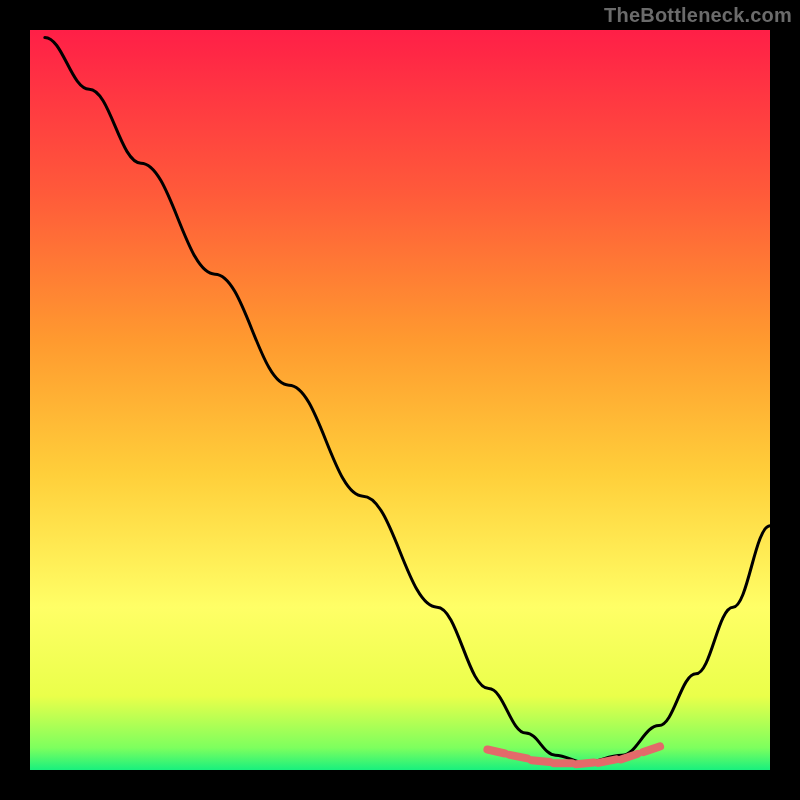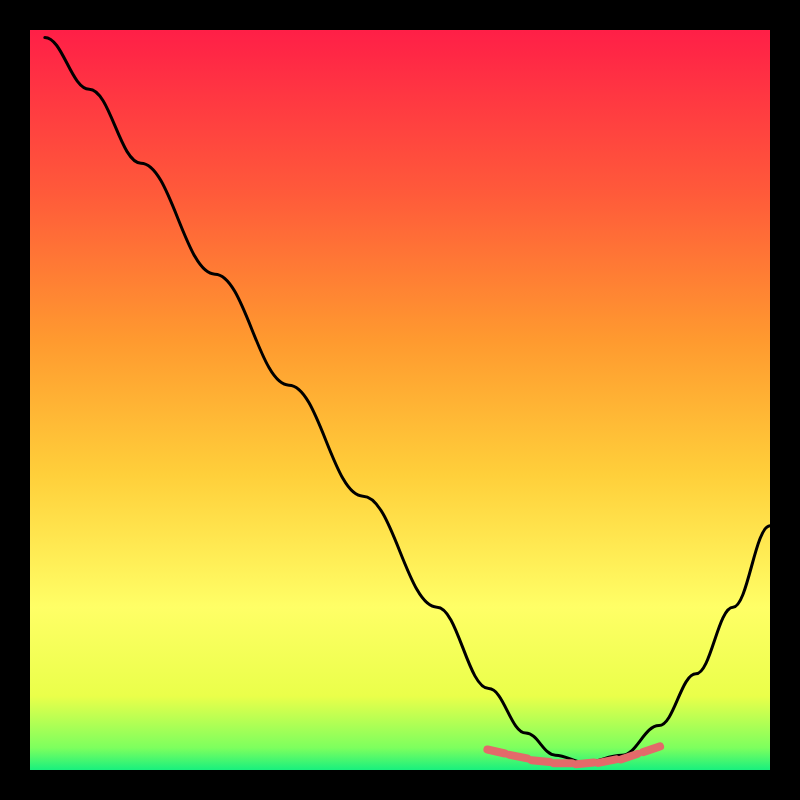--- a/index.html
+++ b/index.html
@@ -37,20 +37,21 @@
   svg {
     display: block;
     width: 740px;
     height: 740px;
   }
 </style>
 </head>
 <body>
 
 <div class="frame">
+  <div class="watermark">TheBottleneck.com</div>
 
   <div class="plot-wrap">
     <svg viewBox="0 0 740 740">
       <defs>
         <linearGradient id="bg-grad" x1="0" y1="0" x2="0" y2="1">
           <stop offset="0%" stop-color="#ff1f47"></stop>
           <stop offset="22%" stop-color="#ff5a3a"></stop>
           <stop offset="42%" stop-color="#ff9a2f"></stop>
           <stop offset="60%" stop-color="#ffcf3a"></stop>
           <stop offset="78%" stop-color="#ffff66"></stop>

